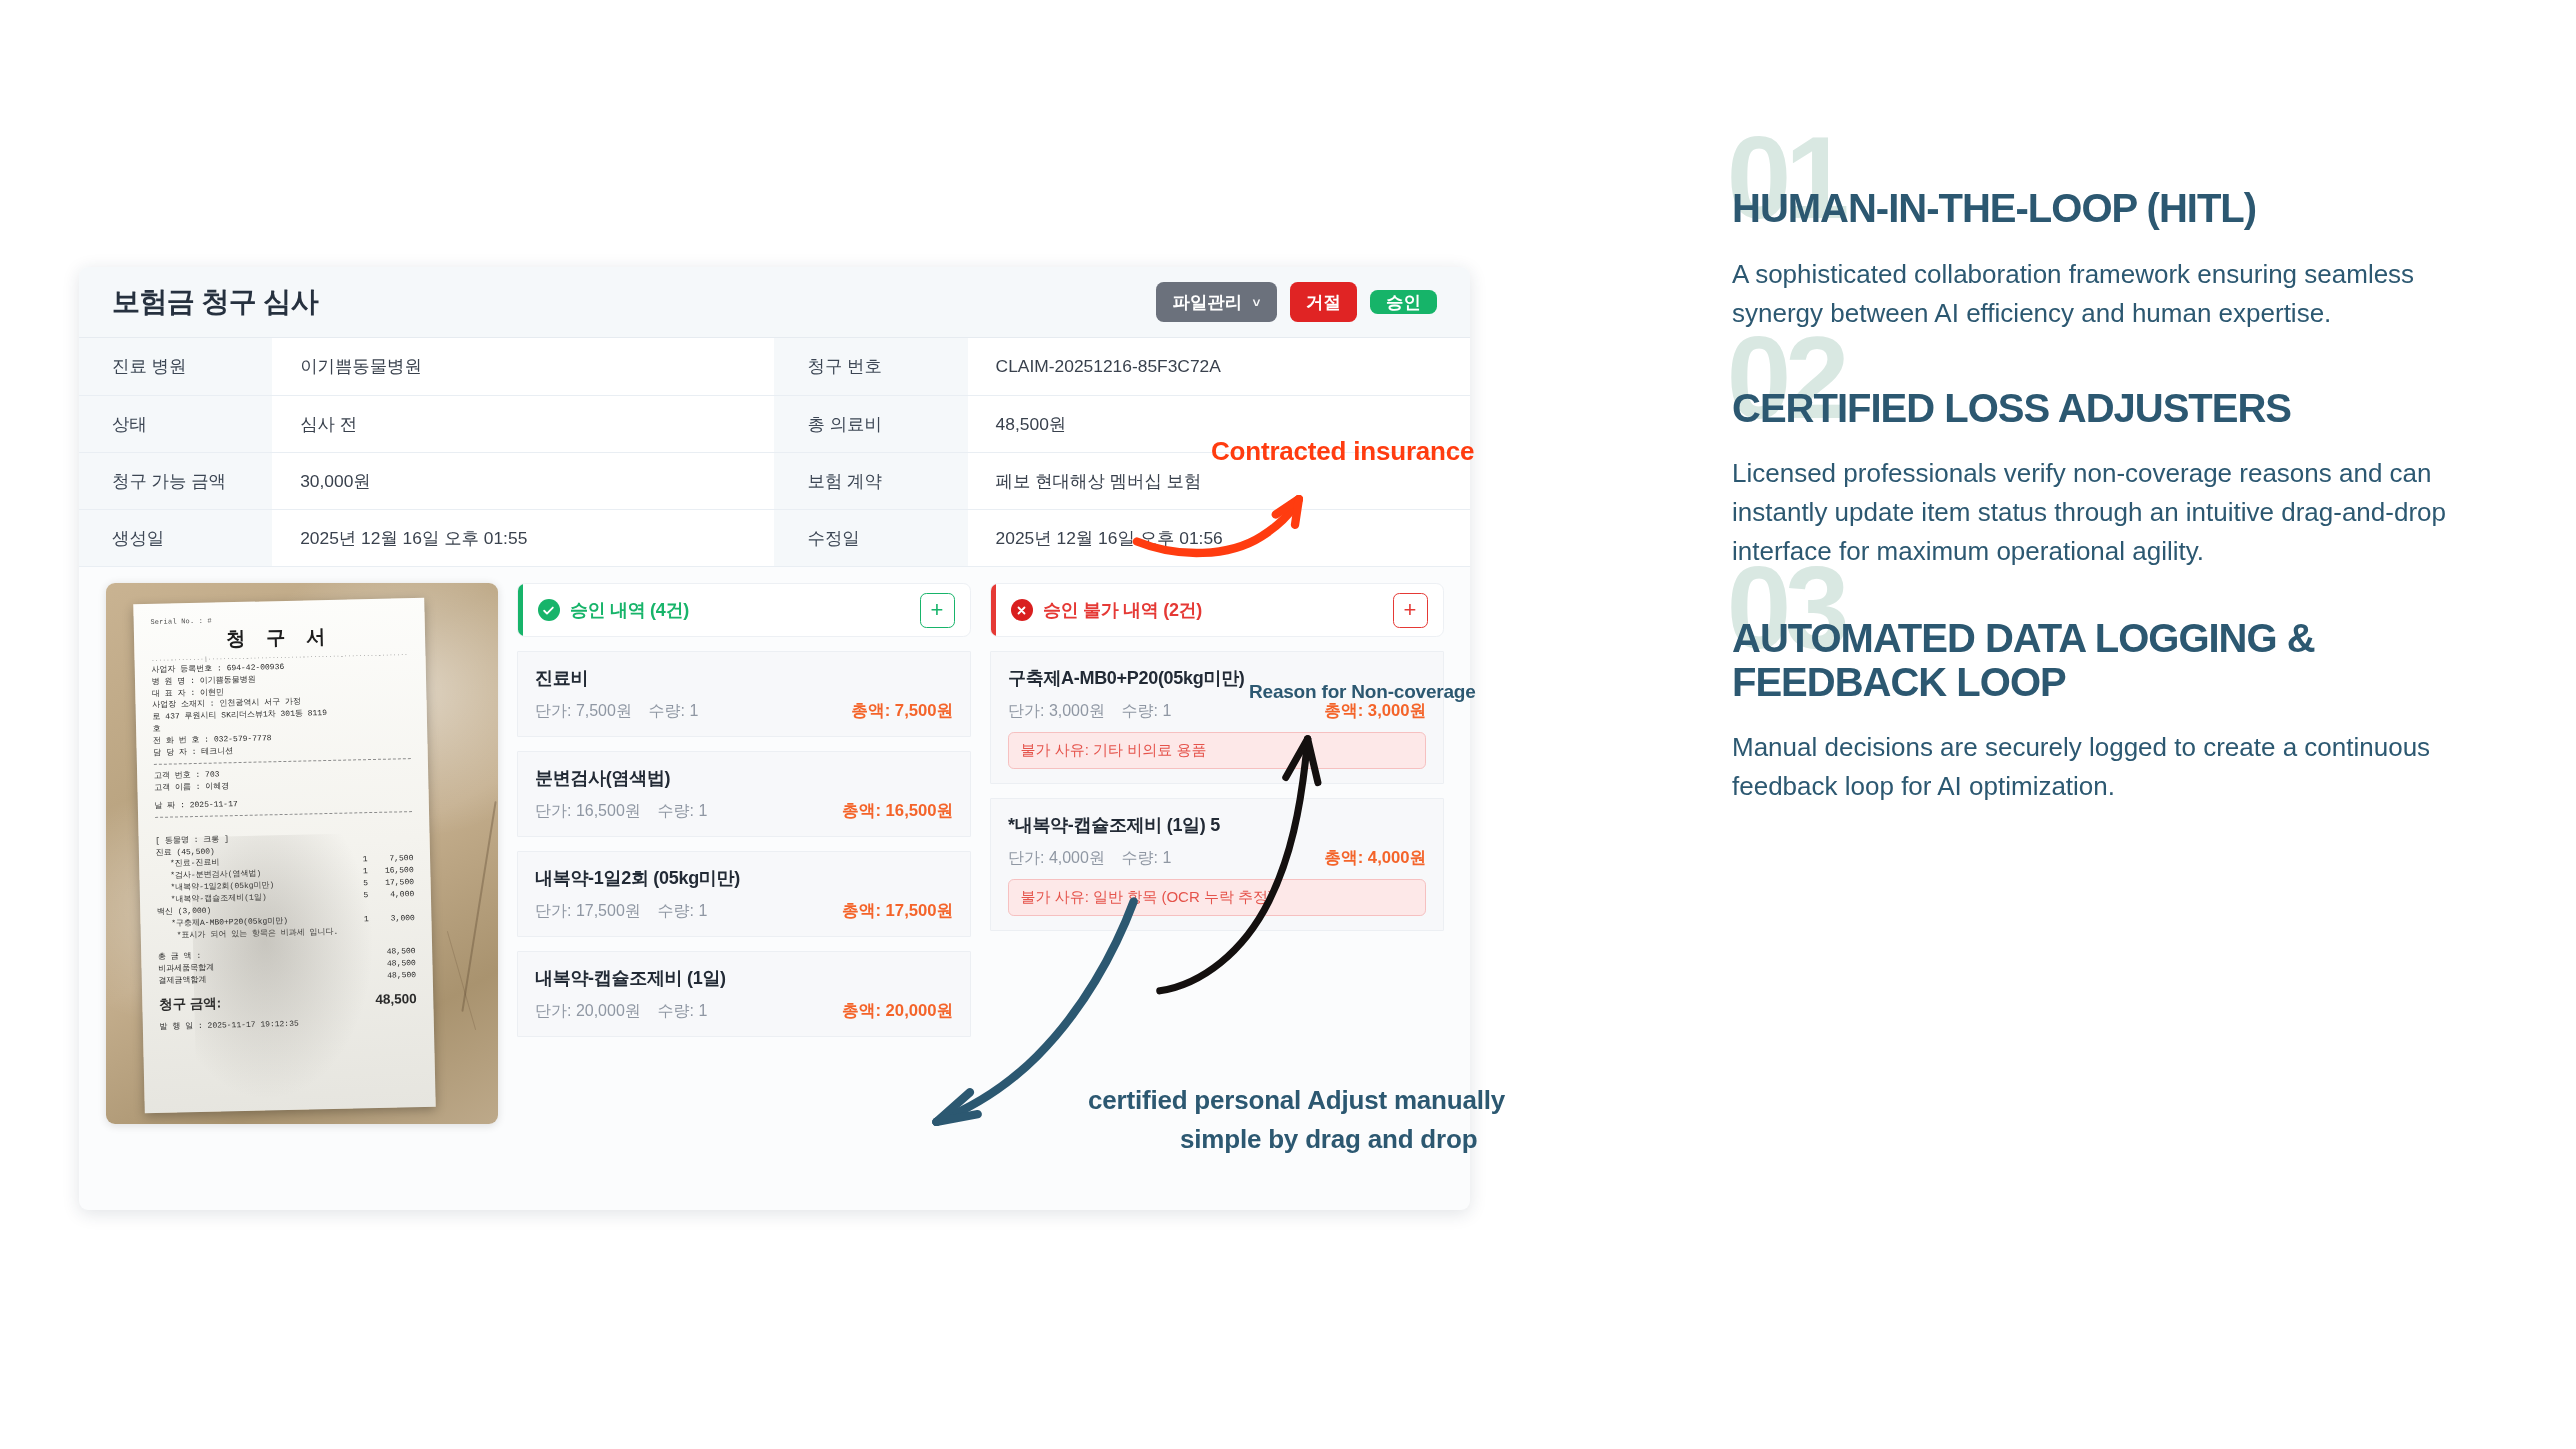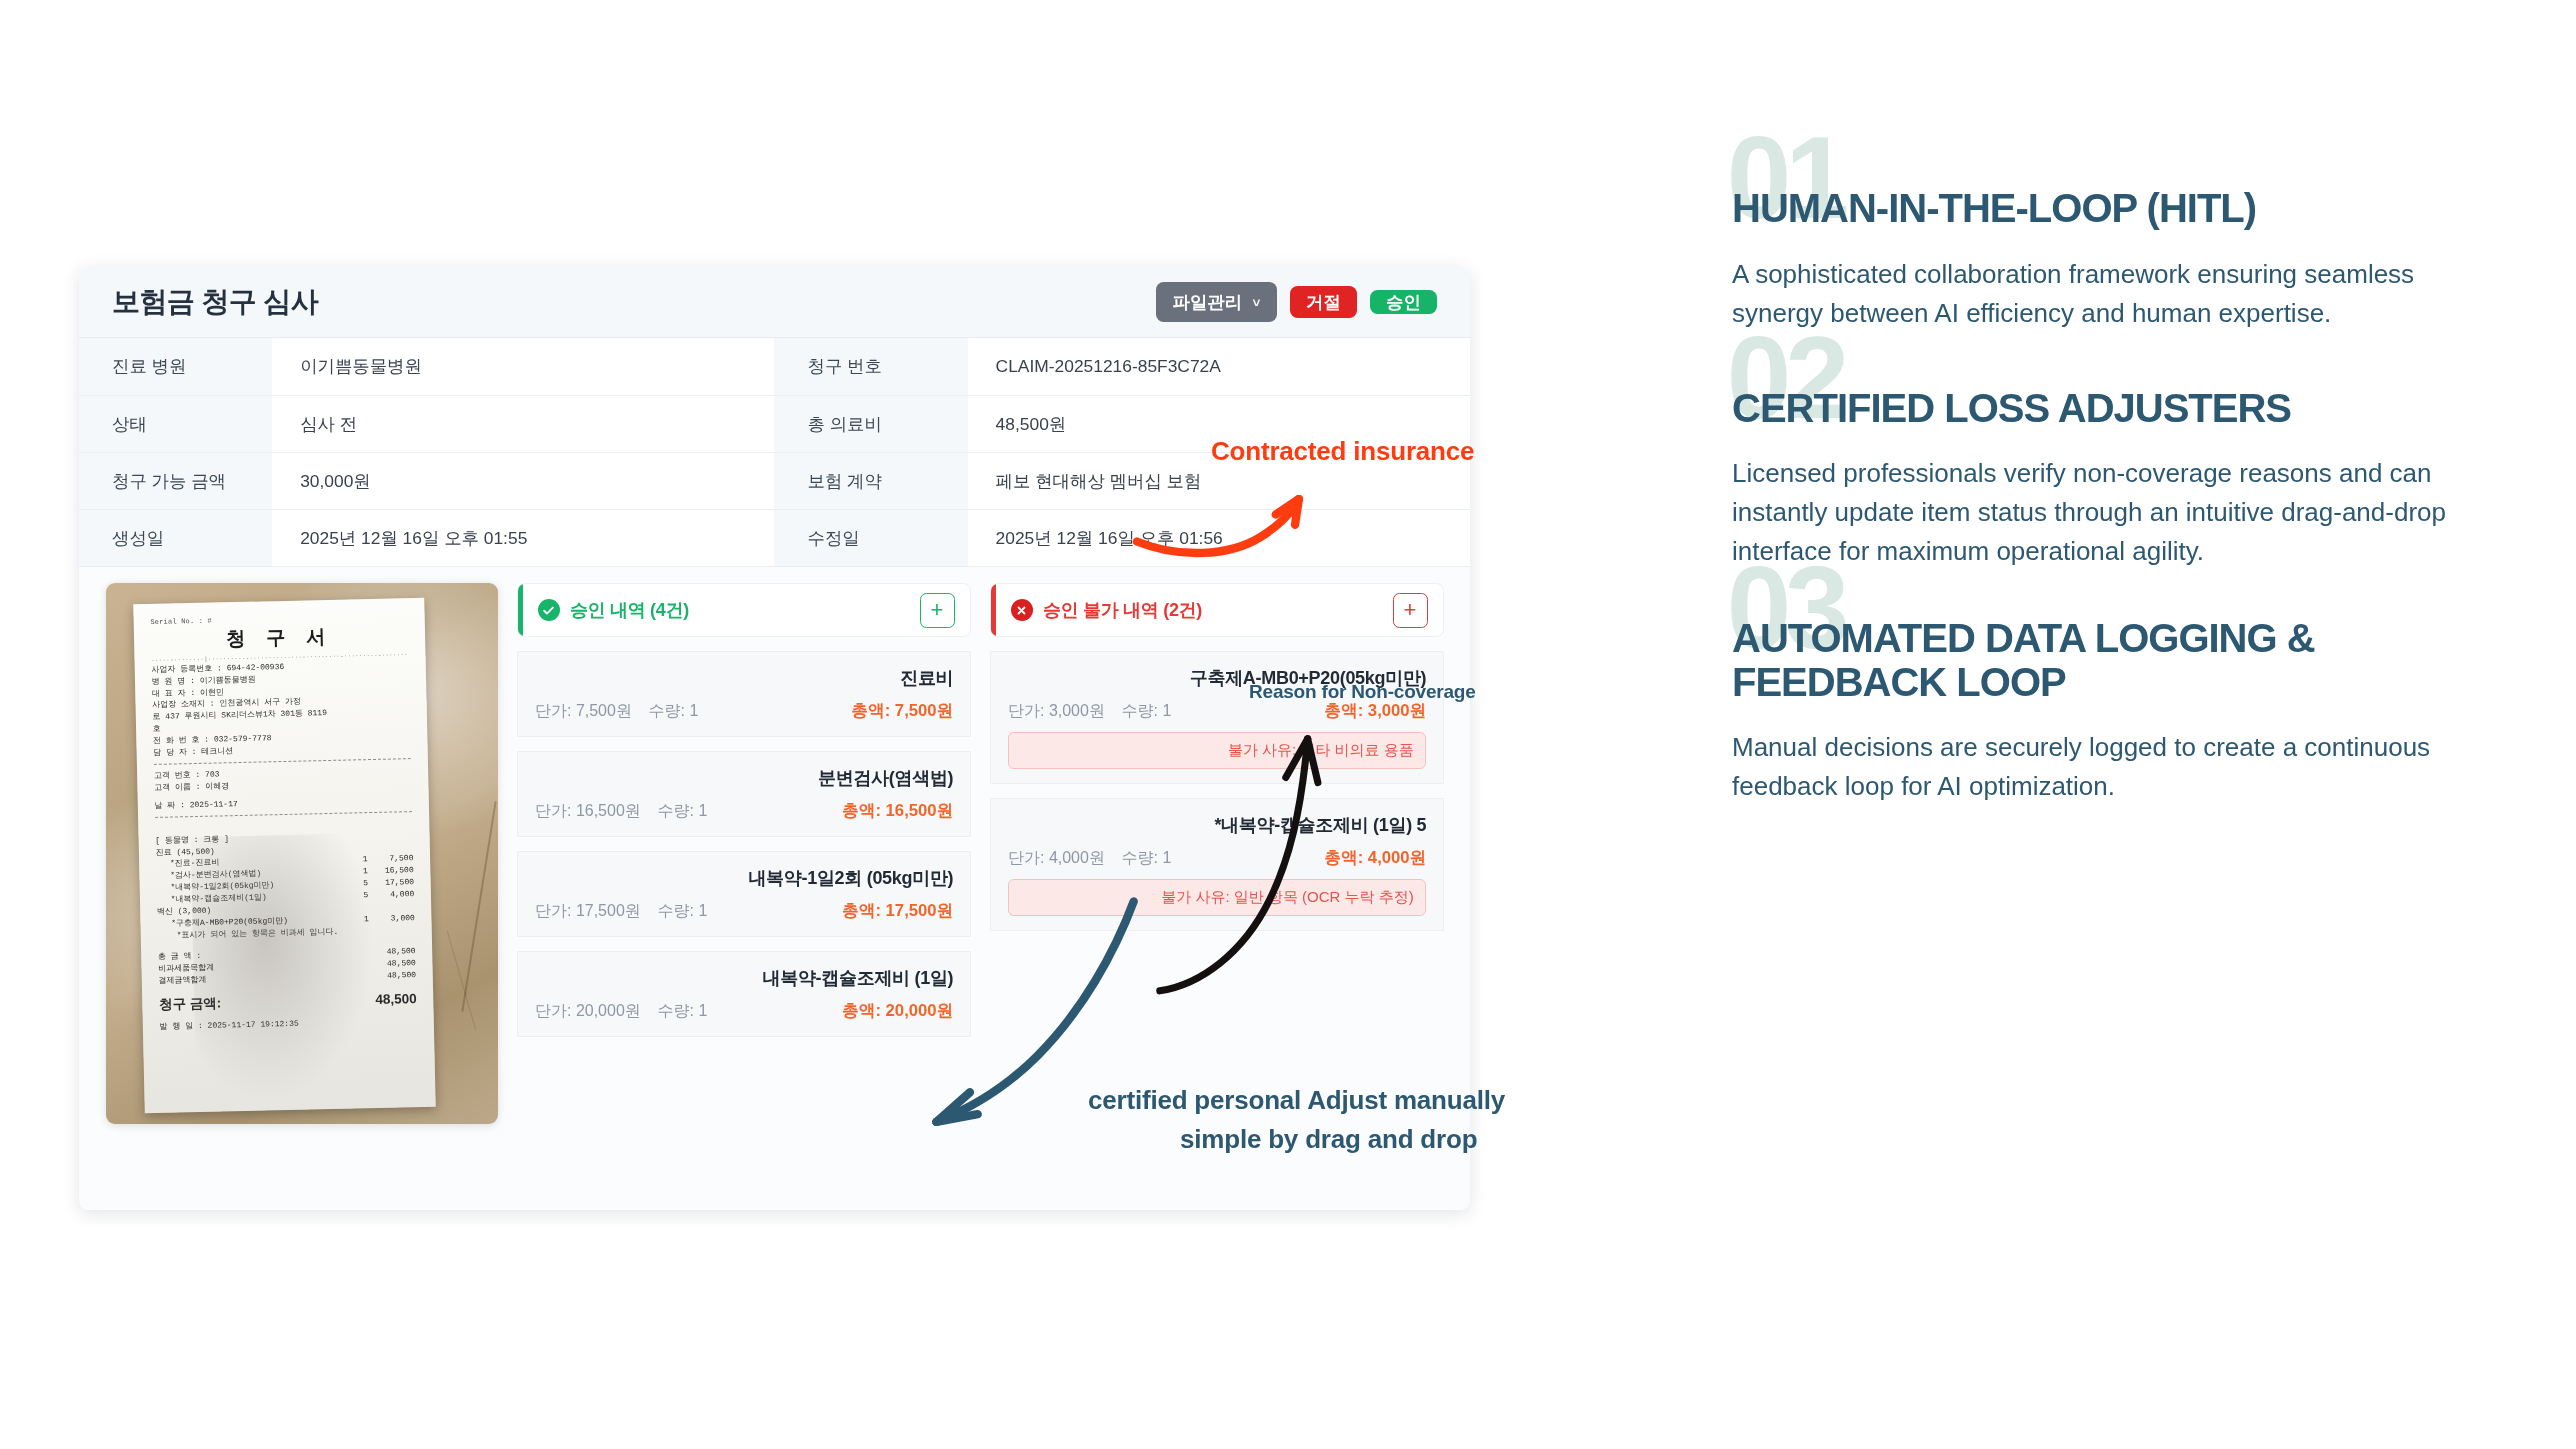--- a/index.html
+++ b/index.html
@@ -37,21 +37,21 @@
   }
   .hdr-actions { margin-left: auto; display: flex; align-items: center; gap: 13px; }
   .btn {
     border: none; border-radius: 7.7px;
     font-size: 17.4px; font-weight: 700; color: #ffffff;
     display: flex; align-items: center; justify-content: center;
     cursor: pointer; white-space: nowrap;
   }
   .btn-file { background: #6b717c; height: 40px; padding: 0 16.7px; gap: 10.3px; }
   .btn-file .chev { font-size: 13.5px; font-weight: 700; opacity: .95; }
-  .btn-reject { background: #e02424; height: 32px; width: 67px; }
+  .btn-reject { background: #e02424; height: 40px; width: 67px; }
   .btn-approve { background: #16b469; height: 24px; width: 67px; }
 
   
   .info-table { width: 100%; border-collapse: collapse; table-layout: fixed; }
   .info-table tr { border-bottom: 1.3px solid #e9eef3; }
   .info-table th, .info-table td {
     text-align: left; font-weight: 400; vertical-align: middle;
     height: 57px; font-size: 17.4px; color: #39414d;
   }
   .info-table th {
@@ -158,21 +158,20 @@
     font-size: 22px; font-weight: 400; line-height: 1; cursor: pointer;
   }
   .add-btn.ok { border: 1.6px solid #17b46a; color: #17b46a; }
   .add-btn.no { border: 1.6px solid #e53935; color: #e53935; }
 
   .item-card {
     background: #f7f8fa;
     border: 1.3px solid #eceff3;
     border-radius: 1px;
     padding: 14px 16.7px 14px 16.7px;
-    text-align: right;
   }
   .item-name {
     font-size: 18px; font-weight: 600; color: #222a35;
     margin-bottom: 9px; letter-spacing:-0.3px;
   }
   .item-meta { display: flex; align-items: baseline; }
   .item-unit { font-size: 16px; color: #8f97a3; }
   .item-qty  { font-size: 16px; color: #8f97a3; margin-left: 16.7px; }
   .item-total {
     margin-left: auto; font-size: 16.7px; font-weight: 700; color: #f4642a;

